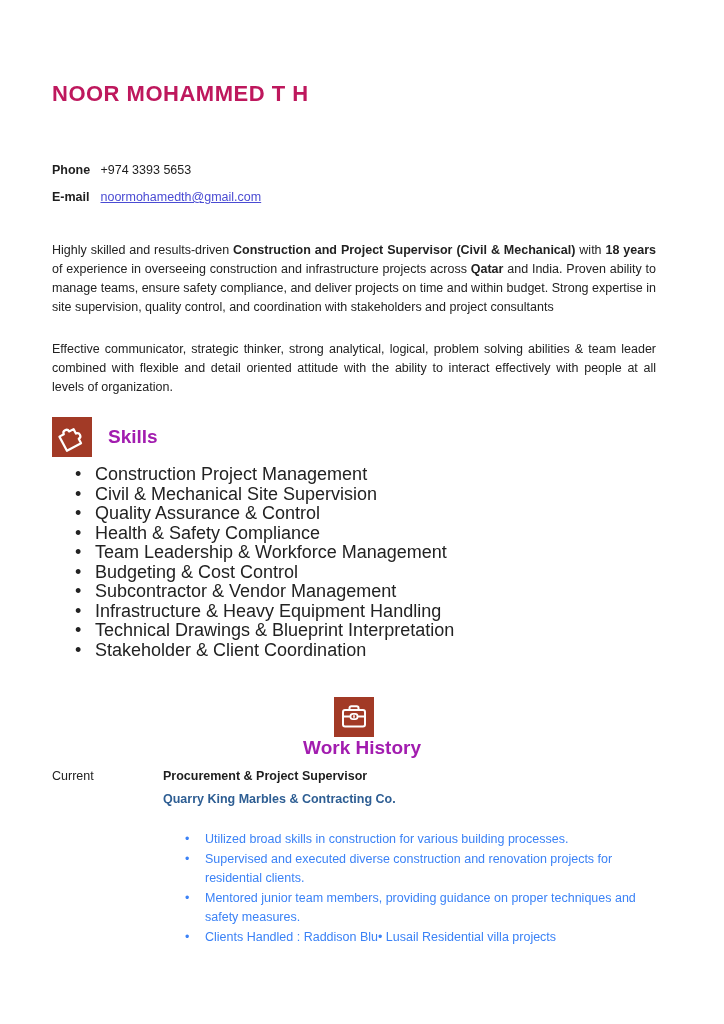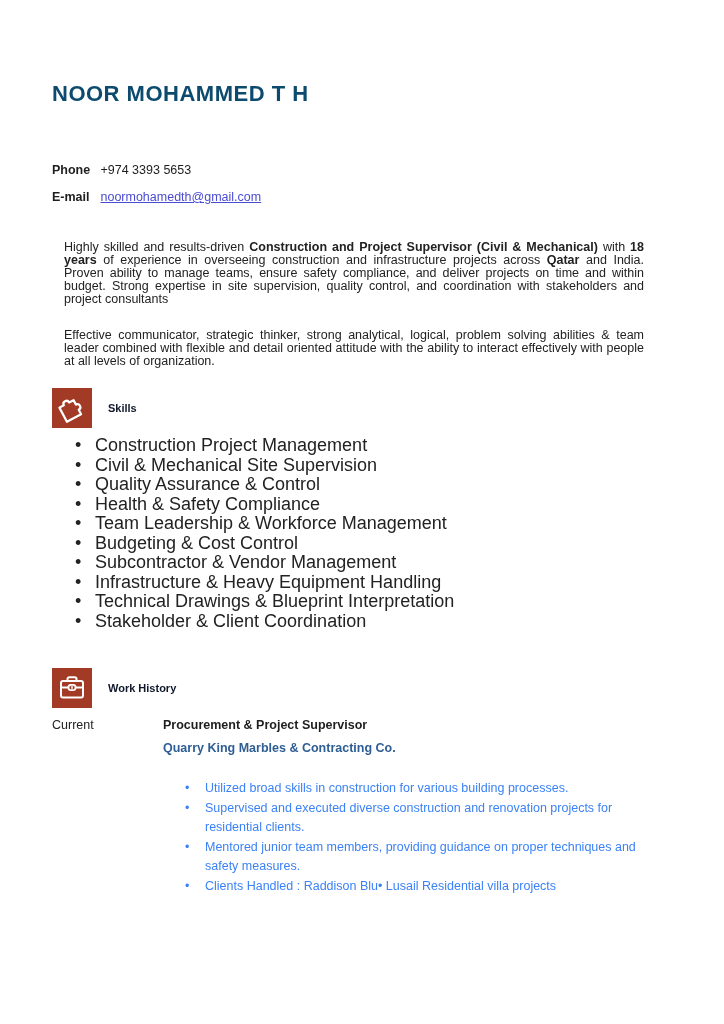--- a/index.html
+++ b/index.html
@@ -21,71 +21,71 @@
     padding: 82px 68px 40px 52px;
     background: #ffffff;
   }
   
   .name-title {
     margin: 0;
     font-size: 22px;
     line-height: 24px;
     font-weight: 700;
     letter-spacing: 0.5px;
-    color: #0c4a6e;
+    color: #be185d;
   }
   
   .contact { margin-top: 56px; }
   .contact-row {
     font-size: 12.5px;
     line-height: 16px;
   }
   .contact-row + .contact-row { margin-top: 11px; }
   .contact-label {
     display: inline-block;
     width: 45px;
     font-weight: 700;
     color: #1e1e1e;
   }
   .email-link {
     color: #4a4bd3;
     text-decoration: underline;
   }
   
   .para {
-    margin: 12px;
-    font-size: 12.5px;
-    line-height: 13px;
+    margin: 0;
+    font-size: 12.5px;
+    line-height: 19px;
     text-align: justify;
     color: #222222;
   }
   .para b { font-weight: 700; }
   .para-1 { margin-top: 36px; }
   .para-2 { margin-top: 23px; }
   
   .section-header {
     display: flex;
     align-items: center;
   }
   .skills-header { margin-top: 20px; }
-  .work-header   { margin-top: 37px; }
+  .work-header   { margin-top: 37px; flex-direction: column; }
   .icon-box {
     width: 40px;
     height: 40px;
     background: #a23a26;
     display: flex;
     align-items: center;
     justify-content: center;
     flex: 0 0 auto;
   }
   .section-title {
     margin-left: 16px;
-    font-size: 11px;
-    font-weight: 700;
-    color: #0f172a;
+    font-size: 19px;
+    font-weight: 700;
+    color: #a21caf;
   }
   
   .skills-list {
     margin: 8px 0 0 0;
     padding: 0;
     list-style: none;
   }
   .skills-list li {
     position: relative;
     padding-left: 43px;

